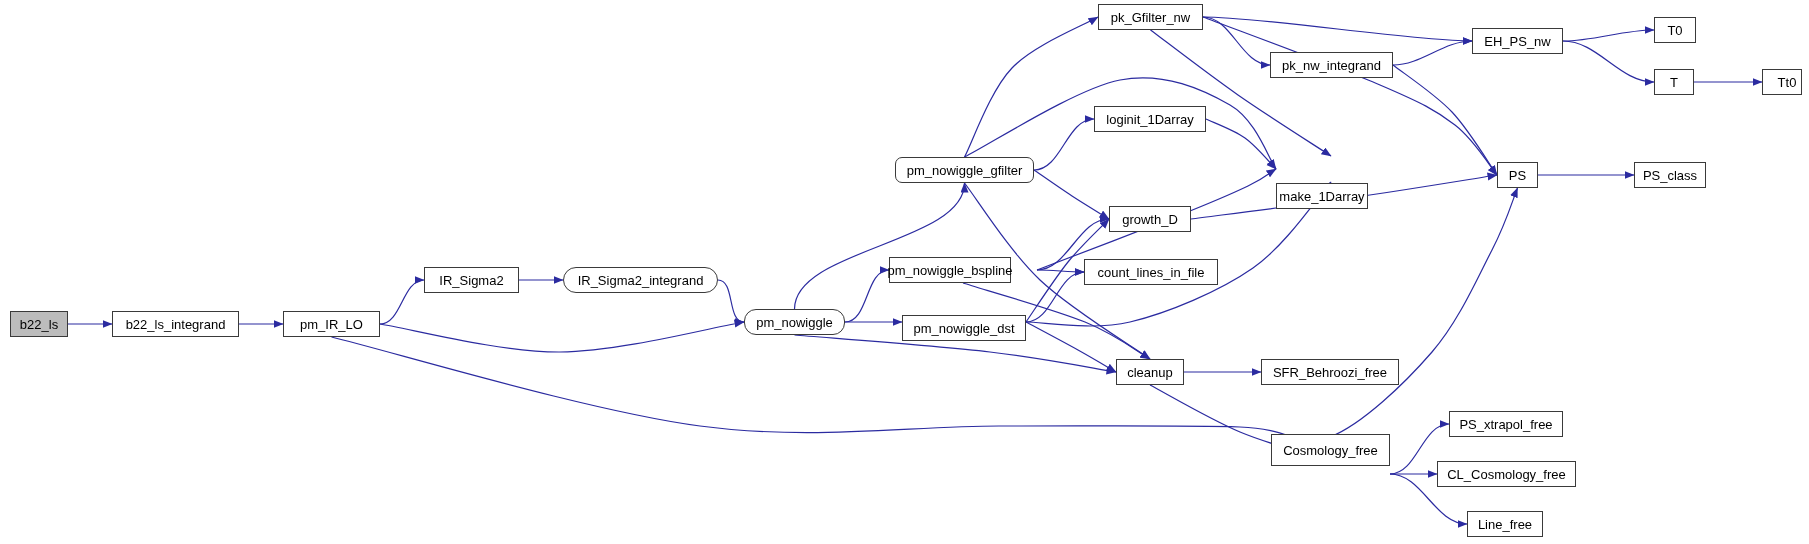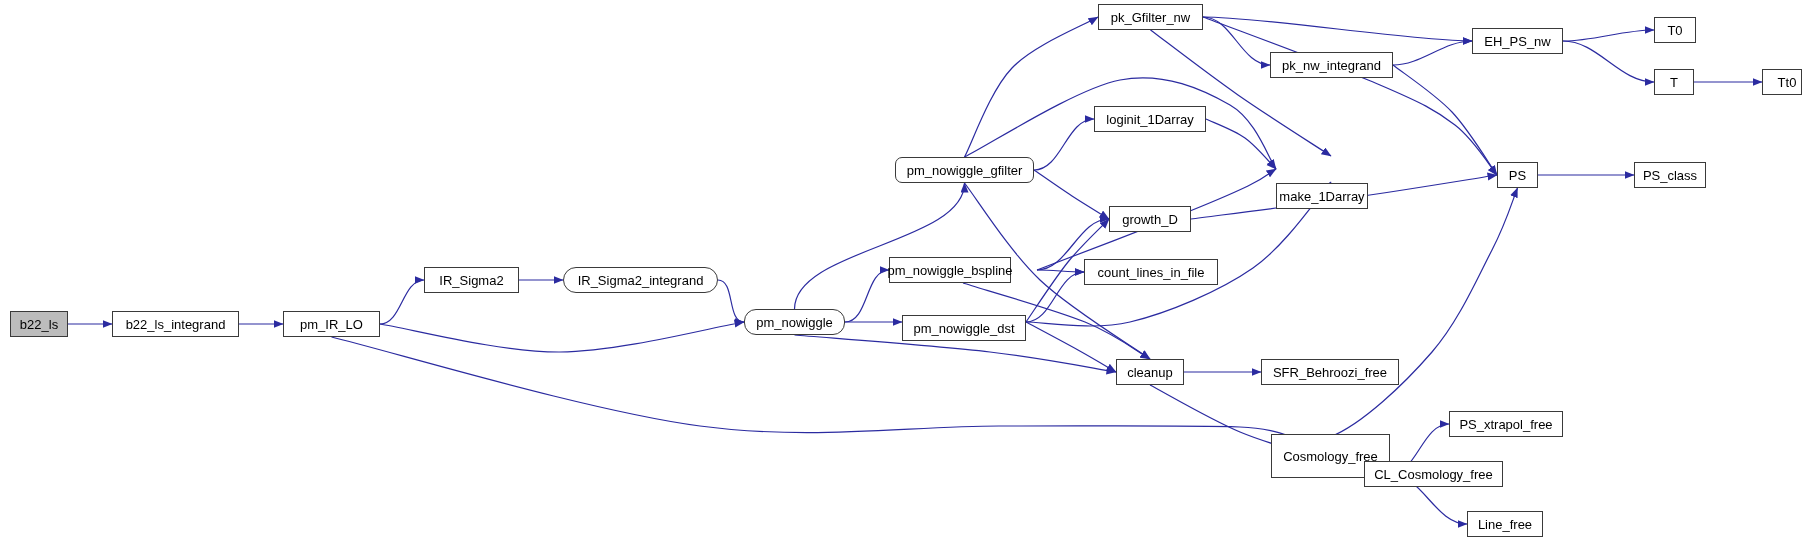--- a/index.html
+++ b/index.html
@@ -99,18 +99,18 @@
       <div class="node" style="left: 1654px; top: 69px; width: 40px; height: 26px;">T</div>
       <div class="node" style="left: 1762px; top: 69px; width: 40px; height: 26px; padding-left: 10px;">Tt0</div>
       <div class="node" style="left: 1094px; top: 106px; width: 112px; height: 26px;">loginit_1Darray</div>
       <div class="node" style="left: 1276px; top: 156px; width: 92px; height: 26px; margin-top: 27px;">make_1Darray</div>
       <div class="node" style="left: 1109px; top: 206px; width: 82px; height: 26px;">growth_D</div>
       <div class="node" style="left: 1084px; top: 259px; width: 134px; height: 26px;">count_lines_in_file</div>
       <div class="node" style="left: 1116px; top: 359px; width: 68px; height: 26px;">cleanup</div>
       <div class="node" style="left: 1261px; top: 359px; width: 138px; height: 26px;">SFR_Behroozi_free</div>
       <div class="node" style="left: 1497px; top: 162px; width: 41px; height: 26px;">PS</div>
       <div class="node" style="left: 1634px; top: 162px; width: 72px; height: 26px;">PS_class</div>
-      <div class="node" style="left: 1271px; top: 434px; width: 119px; height: 44px;">Cosmology_free</div>
+      <div class="node" style="left: 1271px; top: 434px; width: 119px; height: 32px;">Cosmology_free</div>
       <div class="node" style="left: 1449px; top: 411px; width: 114px; height: 26px;">PS_xtrapol_free</div>
-      <div class="node" style="left: 1364px; top: 461px; width: 139px; height: 26px;">CL_Cosmology_free</div>
+      <div class="node" style="left: 1437px; top: 461px; width: 139px; height: 26px;">CL_Cosmology_free</div>
       <div class="node" style="left: 1467px; top: 511px; width: 76px; height: 26px;">Line_free</div>
     </div>
 </div>
 
 </body></html>

